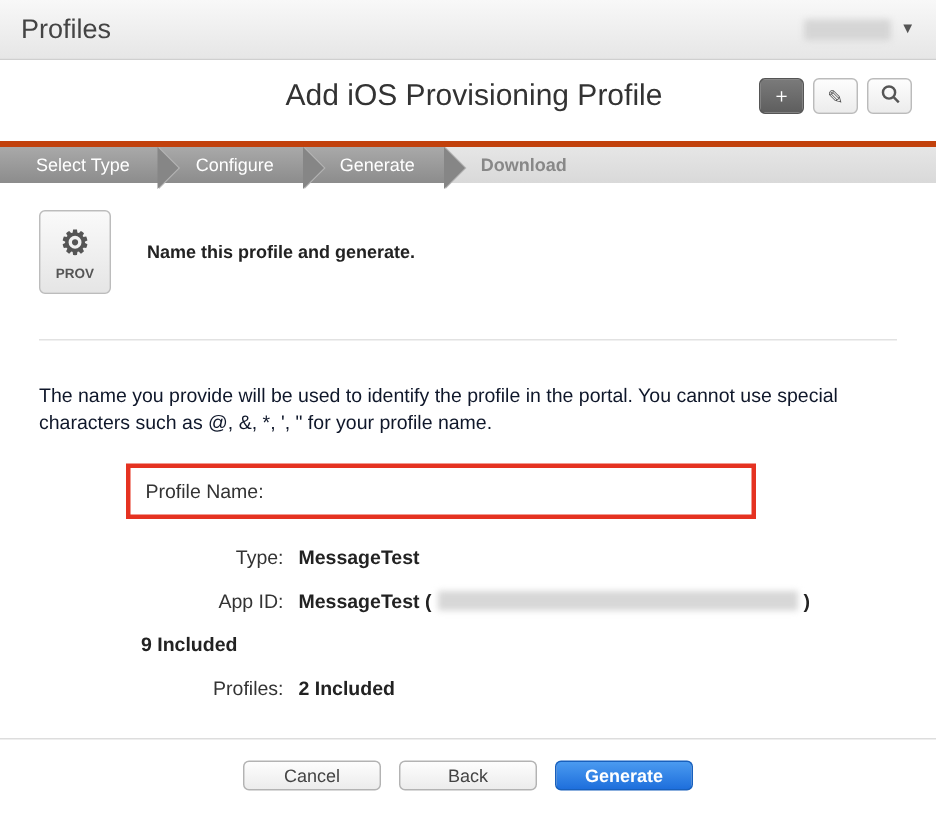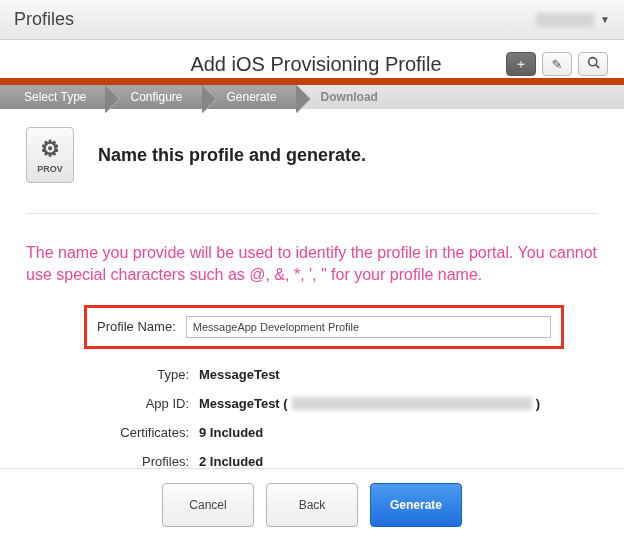--- a/index.html
+++ b/index.html
@@ -41,22 +41,22 @@
     filter: blur(2px);
     border-radius: 2px;
   }
   .caret-down { color: #555; font-size: 10px; }
 
   
   .sub-header {
     display: flex;
     align-items: center;
     justify-content: space-between;
-    padding: 12px 16px 2px 16px;
-    border-bottom: 7px solid #c2410c;
+    padding: 12px 16px 18px 16px;
+    border-bottom: 4px solid #c2410c;
   }
   .sub-title {
     flex: 1;
     text-align: center;
     font-size: 20px;
     color: #333;
     font-weight: 400;
   }
   .sub-actions {
     display: flex;
@@ -145,37 +145,37 @@
     font-size: 9px;
     color: #555;
     font-weight: bold;
   }
   .prov-gear {
     font-size: 22px;
     color: #555;
     margin-bottom: 2px;
   }
   .hero-title {
-    font-size: 18px;
+    font-size: 12px;
     font-weight: 600;
     color: #222;
   }
 
   .instructions {
-    font-size: 16px;
-    color: #ec4899;
+    font-size: 13px;
+    color: #0f172a;
     line-height: 1.4;
     margin: 0 0 18px 0;
   }
 
   .name-row-highlight {
     border: 3px solid #e53221;
     padding: 8px 10px;
     margin: 0 0 18px 58px;
-    width: 480px;
+    width: 420px;
   }
   .field-row {
     display: flex;
     align-items: center;
     gap: 10px;
     margin-bottom: 16px;
   }
   .field-row.compact { margin-bottom: 14px; }
   .field-label {
     width: 95px;
@@ -218,21 +218,21 @@
     padding: 14px 0 0 0;
     display: flex;
     justify-content: center;
     gap: 12px;
     position: absolute;
     bottom: 16px;
     left: 0; right: 0;
   }
   .btn {
     min-width: 92px;
-    height: 44px;
+    height: 20px;
     border: 1px solid #b3b3b3;
     border-radius: 4px;
     background: linear-gradient(#fdfdfd,#ececec);
     font-size: 12px;
     color: #444;
     cursor: pointer;
     display: flex;
     align-items: center;
     justify-content: center;
   }
@@ -298,39 +298,37 @@
       <div>PROV</div>
     </div>
     <div class="hero-title">Name this profile and generate.</div>
   </div>
 
   <div class="instructions">The name you provide will be used to identify the profile in the portal. You cannot use special characters such as @, &amp;, *, ', " for your profile name.</div>
 
   <div class="name-row-highlight">
     <div class="field-row" style="margin-bottom:0">
       <div class="field-label">Profile Name:</div>
-      <input class="field-input" type="text" value="MessageApp Development Profile" style="">
     </div>
   </div>
 
   <div class="details">
     <div class="field-row compact">
       <div class="field-label">Type:</div>
       <div class="field-value">MessageTest</div>
     </div>
     <div class="field-row compact">
       <div class="field-label">App ID:</div>
       <div class="field-value">
         <span>MessageTest (</span>
         <span class="blur-strip" style="width:240px"></span>
         <span>)</span>
       </div>
     </div>
     <div class="field-row compact">
-      <div class="field-label">Certificates:</div>
       <div class="field-value">9 Included</div>
     </div>
     <div class="field-row compact">
       <div class="field-label">Profiles:</div>
       <div class="field-value">2 Included</div>
     </div>
   </div>
 
 </div>
 

